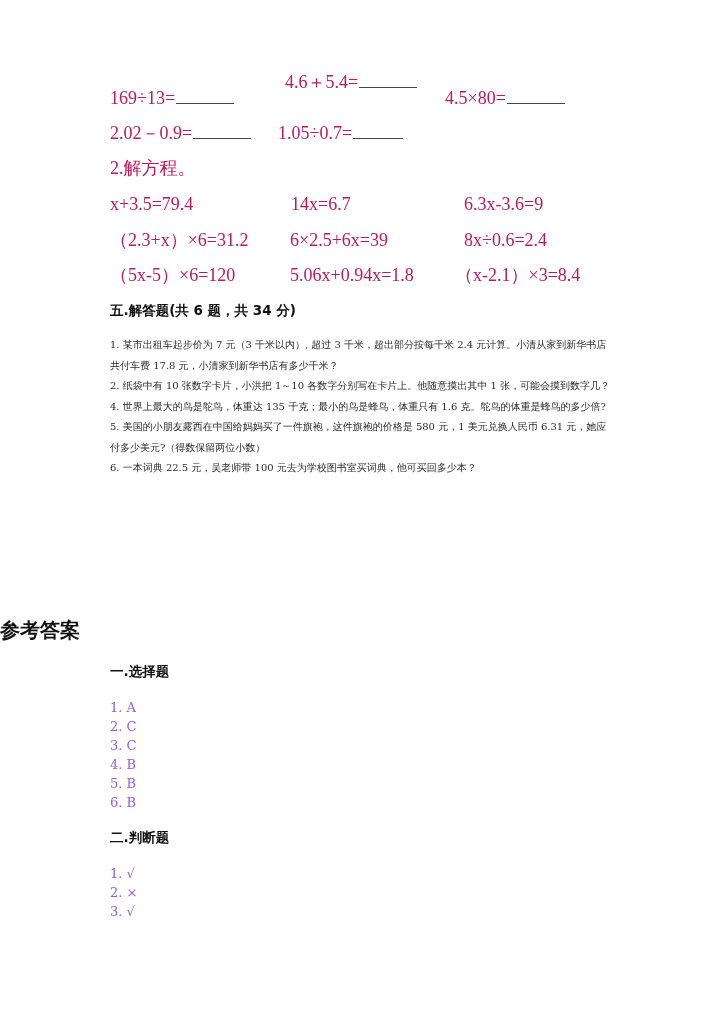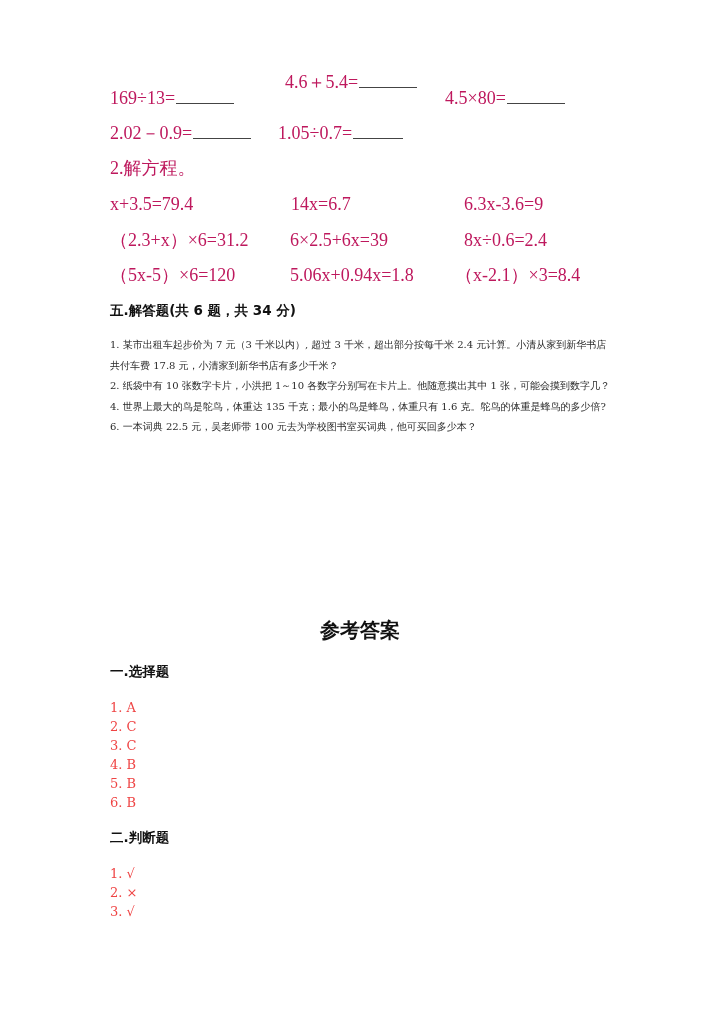--- a/index.html
+++ b/index.html
@@ -46,32 +46,31 @@
       line-height: 20.5px;
       color: #2a2a2a;
       white-space: normal;
     }
     .problem { margin: 0; }
     .answer-title {
       position: absolute;
       left: 0;
       width: 720px;
       top: 617px;
-      text-align: center;
       font-family: "DejaVu Sans", "Liberation Sans", sans-serif;
       font-weight: bold;
       font-size: 20px;
       color: #111;
     }
     .ans-list {
       position: absolute;
       left: 110px;
       font-size: 13px;
       line-height: 19px;
-      color: #ef4444;
+      color: #8b5cf6;
     }
     .ans-item { margin: 0; }
   </style>
 </head>
 <body>
 
 <div class="page">
 
   <div class="abs t" style="left:110px; top:89px;">
     <span>169÷13=</span><span class="blank" style="width:58px"></span>
@@ -103,20 +102,21 @@
   <div class="abs t" style="left:110px; top:266px;">（5x-5）×6=120</div>
   <div class="abs t" style="left:290px; top:266px;">5.06x+0.94x=1.8</div>
   <div class="abs t" style="left:455px; top:266px;">（x-2.1）×3=8.4</div>
 
   <div class="abs heading" style="left:110px; top:302px;">五.解答题(共 6 题，共 34 分)</div>
 
   <div class="problems">
     <p class="problem">1. 某市出租车起步价为 7 元（3 千米以内）, 超过 3 千米，超出部分按每千米 2.4 元计算。小清从家到新华书店共付车费 17.8 元，小清家到新华书店有多少千米？</p>
     <p class="problem">2. 纸袋中有 10 张数字卡片，小洪把 1～10 各数字分别写在卡片上。他随意摸出其中 1 张，可能会摸到数字几？</p>
     <p class="problem">4. 世界上最大的鸟是鸵鸟，体重达 135 千克；最小的鸟是蜂鸟，体重只有 1.6 克。鸵鸟的体重是蜂鸟的多少倍?</p>
+    <p class="problem">5. 美国的小朋友露西在中国给妈妈买了一件旗袍，这件旗袍的价格是 580 元，1 美元兑换人民币 6.31 元，她应付多少美元?（得数保留两位小数）</p>
     <p class="problem">6. 一本词典 22.5 元，吴老师带 100 元去为学校图书室买词典，他可买回多少本？</p>
   </div>
 
   <div class="answer-title">参考答案</div>
 
   <div class="abs heading" style="left:110px; top:663px;">一.选择题</div>
   <div class="ans-list" style="top:698px;">
     <div class="ans-item">1. A</div>
     <div class="ans-item">2. C</div>
     <div class="ans-item">3. C</div>

